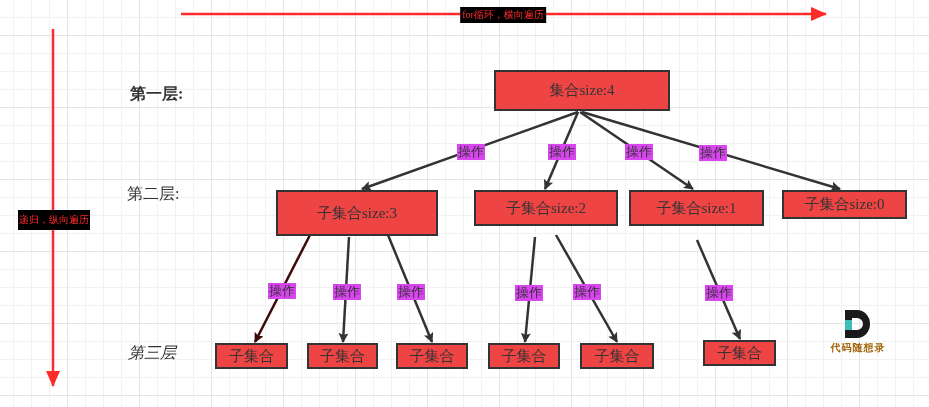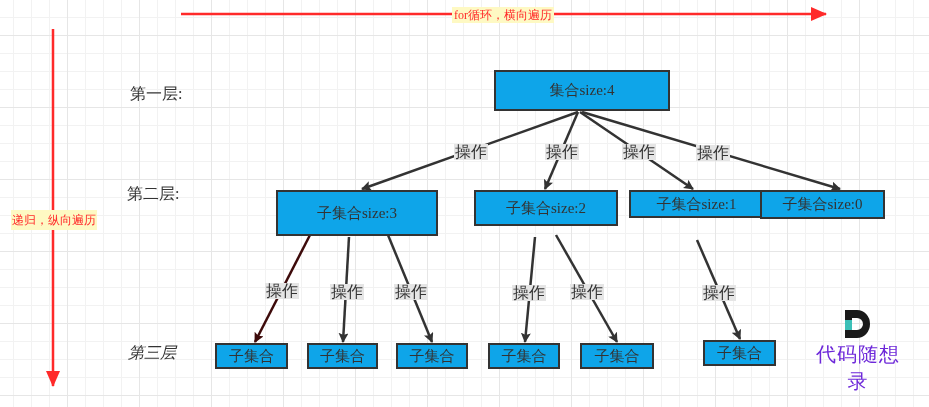--- a/index.html
+++ b/index.html
@@ -11,37 +11,37 @@
       linear-gradient(to bottom, #e6e6e6 1px, transparent 1px),
       linear-gradient(to right, #f2f2f2 1px, transparent 1px),
       linear-gradient(to bottom, #f2f2f2 1px, transparent 1px);
     background-size:72px 72px, 72px 72px, 18px 18px, 18px 18px;
     background-position:67px 35px, 67px 35px, 13px 17px, 13px 17px;
     font-family:"Liberation Serif", "DejaVu Serif", serif;
   }
   svg.edges { position:absolute; left:0; top:0; }
   .node {
     position:absolute; box-sizing:border-box;
-    border:2px solid #333; background:#0ea5e9;
+    border:2px solid #333; background:#ef4444;
     display:flex; align-items:center; justify-content:center;
     color:#333; font-size:15px; white-space:nowrap;
   }
   .level-label { position:absolute; font-size:16px; color:#333; white-space:nowrap; }
   .edge-label {
-    position:absolute; font-size:16px; color:#333; background:#e5e5e5;
+    position:absolute; font-size:13px; color:#333; background:#d946ef;
     padding:0 1px; line-height:16px; white-space:nowrap;
     transform:translate(-50%,-50%);
   }
   .red-label {
-    position:absolute; color:#ff2a2a; font-size:12px; background:#fef9c3;
+    position:absolute; color:#ff2a2a; font-size:10px; background:#000000;
     white-space:nowrap; line-height:16px; transform:translate(-50%,-50%);
   }
   .logo { position:absolute; left:808px; top:310px; width:100px; text-align:center; }
   .logo-d { display:block; margin:0 auto; }
-  .logo-text { font-family:"DejaVu Serif", serif; font-weight:normal; font-size:20px; color:#6d28d9; letter-spacing:1px; margin-top:3px; }
+  .logo-text { font-family:"DejaVu Serif", serif; font-weight:bold; font-size:10px; color:#a16207; letter-spacing:1px; margin-top:3px; }
 </style>
 </head>
 <body>
 
 <svg class="edges" width="929" height="407">
   <defs>
     <marker id="ah-dark" markerWidth="10" markerHeight="10" refX="9" refY="5" orient="auto" markerUnits="userSpaceOnUse">
       <path d="M0,0 L10,5 L0,10 L2,5 Z" fill="#333"></path>
     </marker>
     <marker id="ah-maroon" markerWidth="10" markerHeight="10" refX="9" refY="5" orient="auto" markerUnits="userSpaceOnUse">
@@ -64,38 +64,38 @@
   <line x1="349" y1="237" x2="343" y2="342" stroke="#333" stroke-width="2.5" marker-end="url(#ah-dark)"></line>
   <line x1="388" y1="235" x2="432" y2="342" stroke="#333" stroke-width="2.5" marker-end="url(#ah-dark)"></line>
   <line x1="535" y1="237" x2="525" y2="342" stroke="#333" stroke-width="2.5" marker-end="url(#ah-dark)"></line>
   <line x1="556" y1="235" x2="617" y2="342" stroke="#333" stroke-width="2.5" marker-end="url(#ah-dark)"></line>
   <line x1="697" y1="240" x2="740" y2="339" stroke="#333" stroke-width="2.5" marker-end="url(#ah-dark)"></line>
 </svg>
 
 <span class="red-label" style="left:503px; top:15px; padding:0 2px;">for循环，横向遍历</span>
 <span class="red-label" style="left:54px; top:220px; padding:2px 1px;">递归，纵向遍历</span>
 
-<span class="level-label" style="left:130px; top:84px;">第一层:</span>
+<span class="level-label" style="left:130px; top:84px;font-weight:bold;">第一层:</span>
 <span class="level-label" style="left:127px; top:184px;">第二层:</span>
 <span class="level-label" style="left:128px; top:343px;font-style:italic;">第三层</span>
 
 <div class="node" style="left:494px; top:70px; width:176px; height:41px; border-width:2.5px;">
   <span>集合size:4</span>
 </div>
 
 <div class="node" style="left:276px; top:190px; width:162px; height:46px;">
   <span>子集合size:3</span>
 </div>
 <div class="node" style="left:474px; top:190px; width:144px; height:36px;font-family:Liberation Serif, serif;">
   <span>子集合size:2</span>
 </div>
-<div class="node" style="left:629px; top:190px; width:135px; height:28px;">
+<div class="node" style="left:629px; top:190px; width:135px; height:36px;">
   <span>子集合size:1</span>
 </div>
-<div class="node" style="left:760px; top:190px; width:125px; height:29px;justify-content:center;">
+<div class="node" style="left:782px; top:190px; width:125px; height:29px;justify-content:center;">
   <span>子集合size:0</span>
 </div>
 
 <div class="node" style="left:215px; top:343px; width:73px; height:26px;">
   <span>子集合</span>
 </div>
 <div class="node" style="left:307px; top:343px; width:71px; height:26px;">
   <span>子集合</span>
 </div>
 <div class="node" style="left:396px; top:343px; width:72px; height:26px;">

